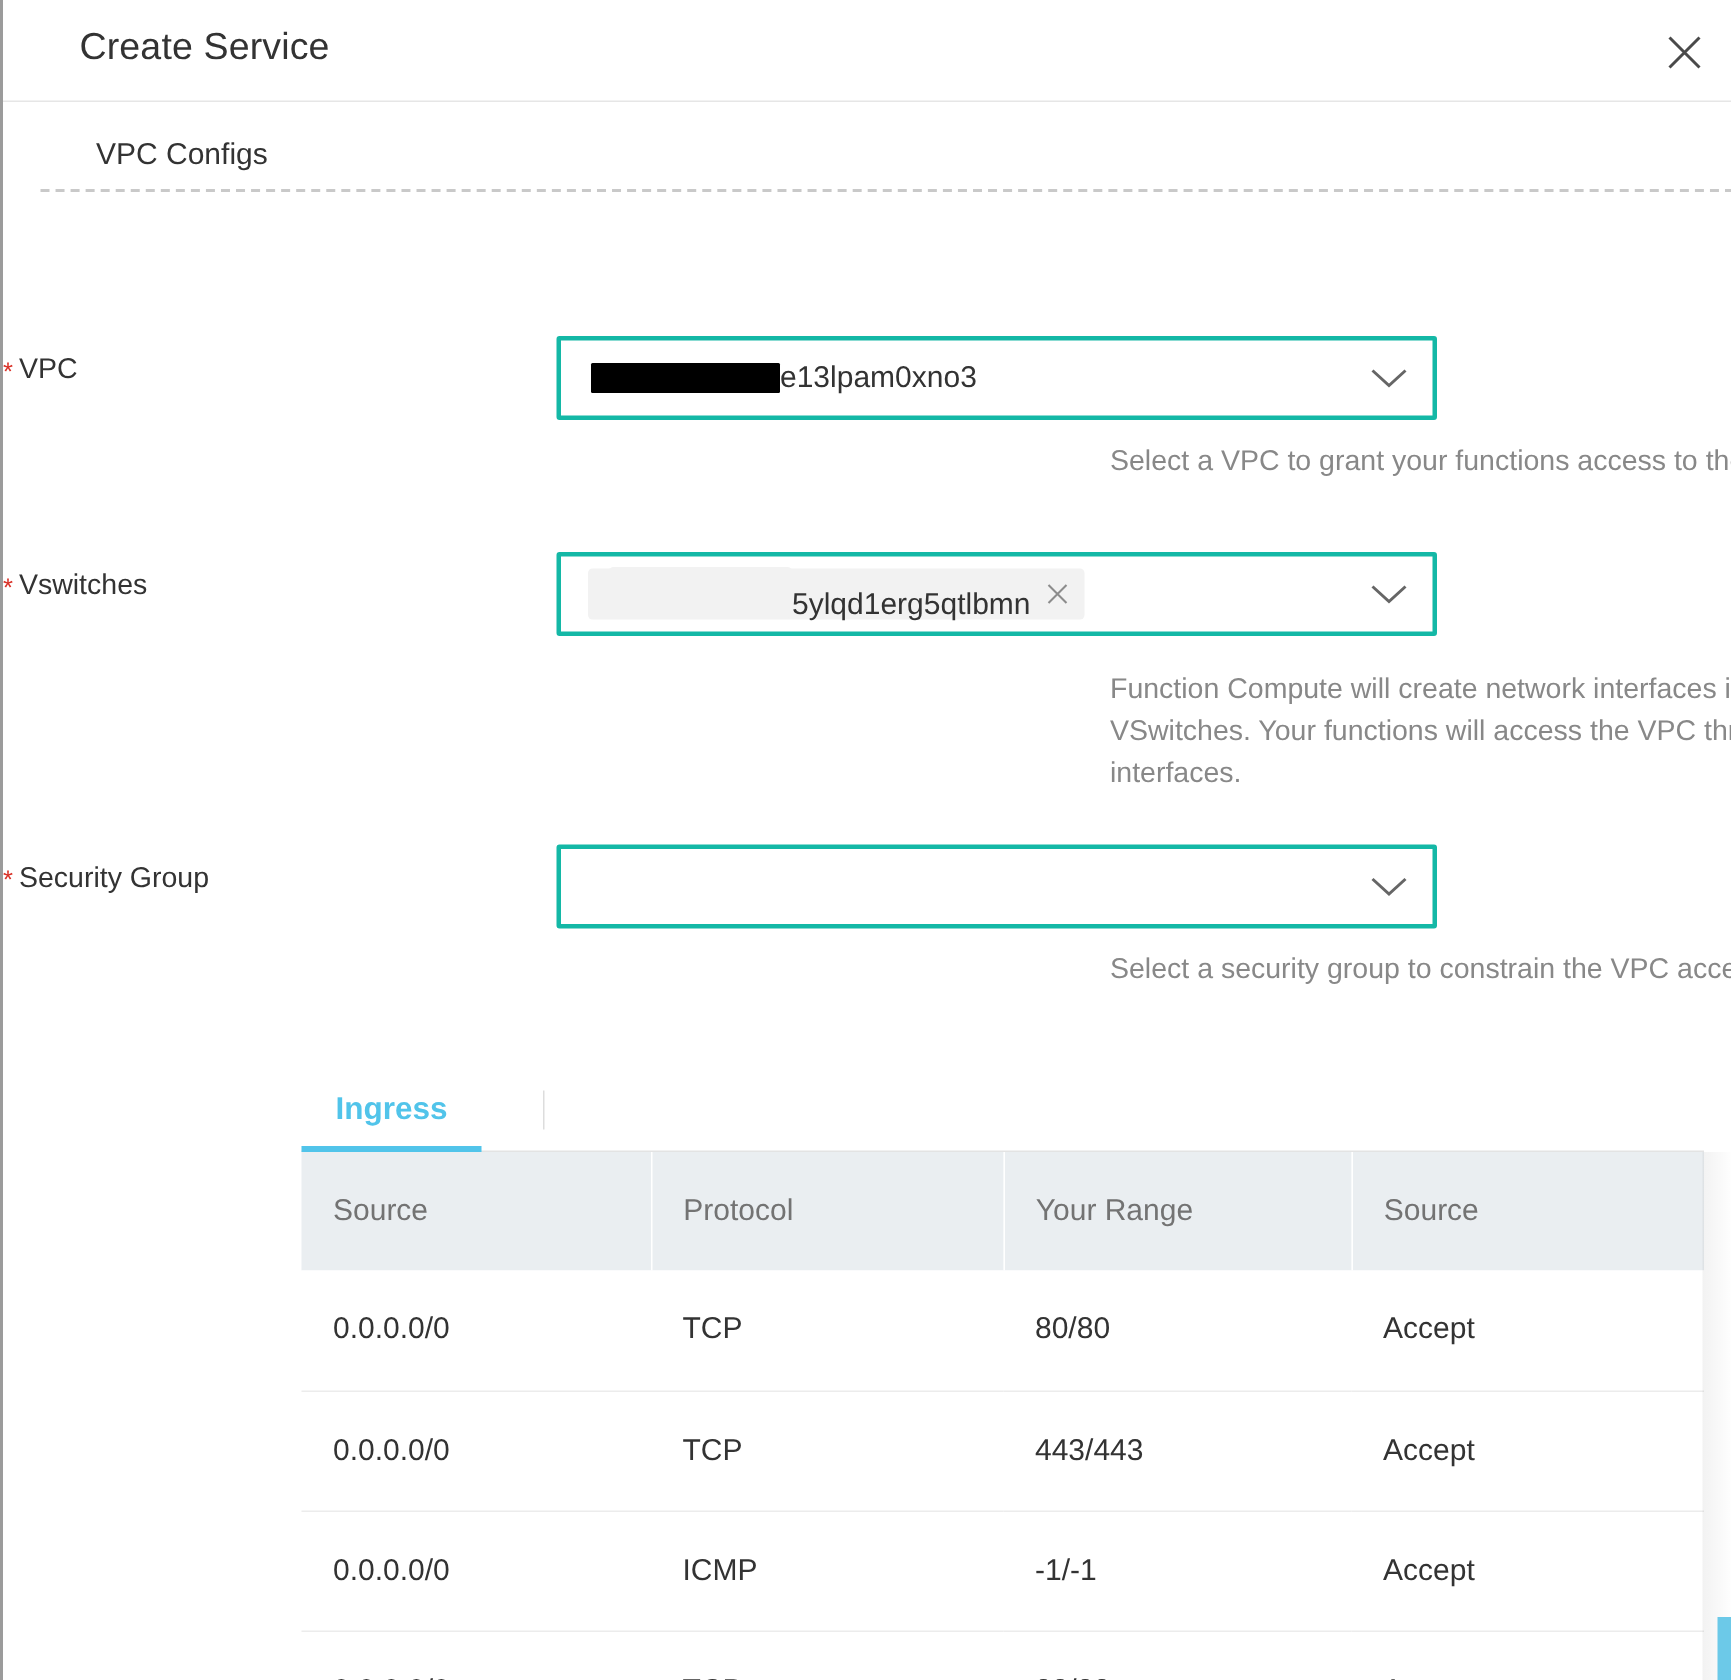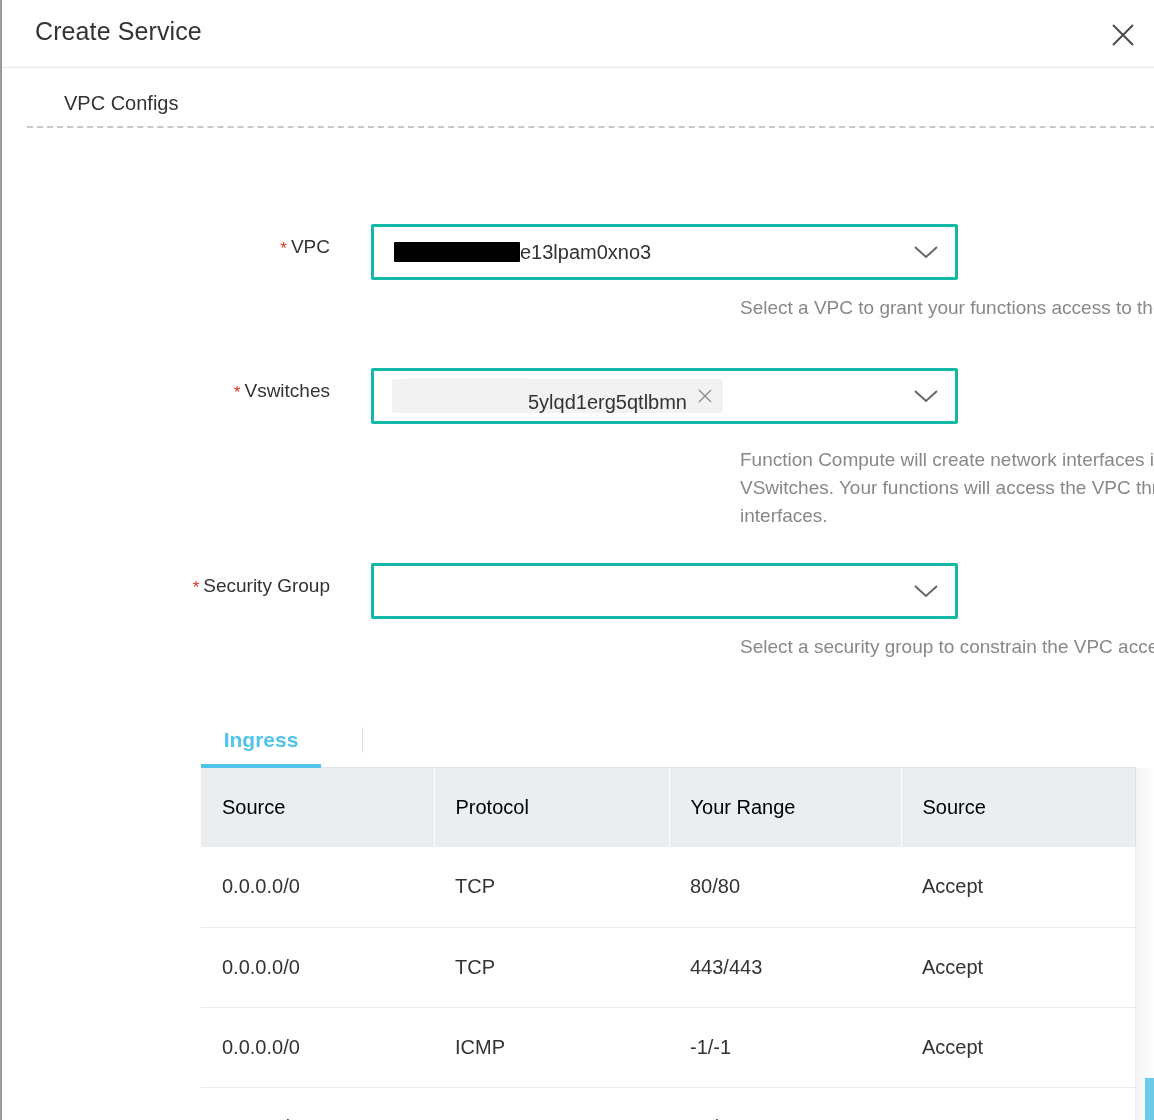--- a/index.html
+++ b/index.html
@@ -26,21 +26,21 @@
   }
 
   
   .dlg-header {
     position: relative;
     height: 68px;
     border-bottom: 1px solid #e6e6e6;
   }
   .dlg-title {
     position: absolute;
-    left: 33px; top: 17px;
+    left: 51px; top: 17px;
     font-size: 25px;
     font-weight: 400;
     color: #333333;
     letter-spacing: 0.1px;
     white-space: nowrap;
     text-align: center;
   }
   .close-btn {
     position: absolute;
     right: 11px; top: 15px;
@@ -78,21 +78,20 @@
 
   
   .form-row { position: absolute; left: 0; width: 1154px; }
   .row-vpc { top: 156px; }
   .row-vsw { top: 300px; }
   .row-sec { top: 495px; }
   .label-box {
     position: absolute;
     left: 0; top: 12px;
     width: 328px;
-    text-align: right;
     font-size: 19px;
     color: #333333;
     white-space: nowrap;
   }
   .req-star {
     color: #d93026;
     font-size: 17px;
     vertical-align: -1px;
     margin-right: 4px;
   }
@@ -221,21 +220,21 @@
     left: 199px; top: 700px;
     width: 935px;
     border-collapse: collapse;
     table-layout: fixed;
   }
   .rule-table th {
     background: #eaeef1;
     text-align: left;
     font-size: 20px;
     font-weight: 400;
-    color: #000000;
+    color: #737373;
     padding: 0 0 0 21px;
     height: 79px;
     border-right: 1px solid #ffffff;
   }
   .rule-table th:last-child { border-right: none; }
   .rule-table td {
     font-size: 20px;
     color: #333333;
     padding: 0 0 0 21px;
     height: 80px;

